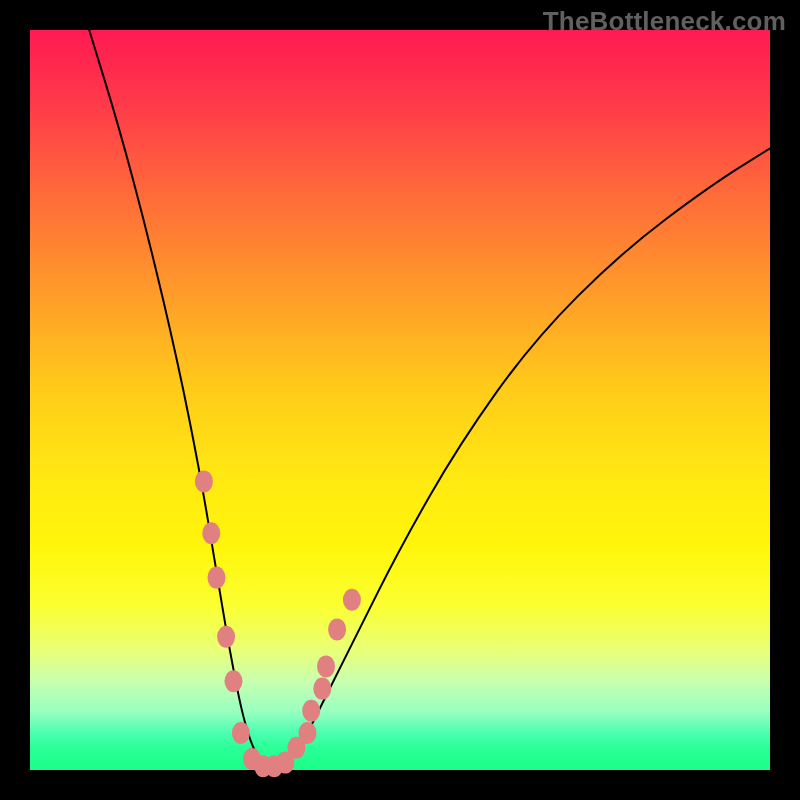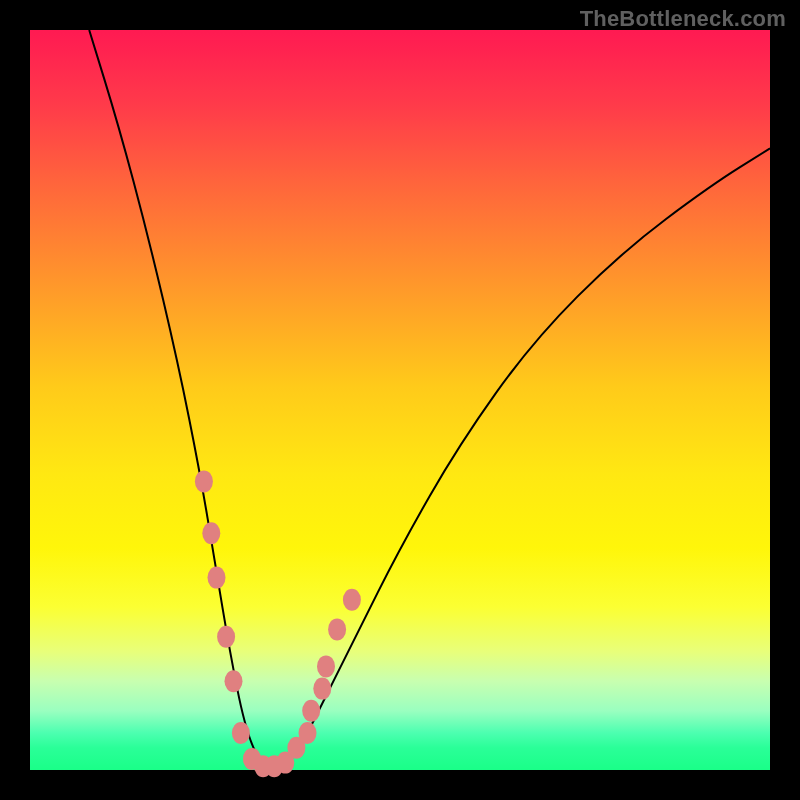--- a/index.html
+++ b/index.html
@@ -35,21 +35,21 @@
       #c8ffb0 88%,
       #9affc0 92%,
       #4cffb0 95%,
       #2aff98 97%,
       #1aff88 100%);
   }
   .watermark {
     position: absolute;
     top: 6px;
     right: 14px;
-    font-size: 22px;
+    font-size: 26px;
     font-weight: 600;
     color: #606060;
     letter-spacing: 0.2px;
     user-select: none;
   }
   svg.curves {
     position: absolute;
     left: 0;
     top: 0;
     width: 740px;

